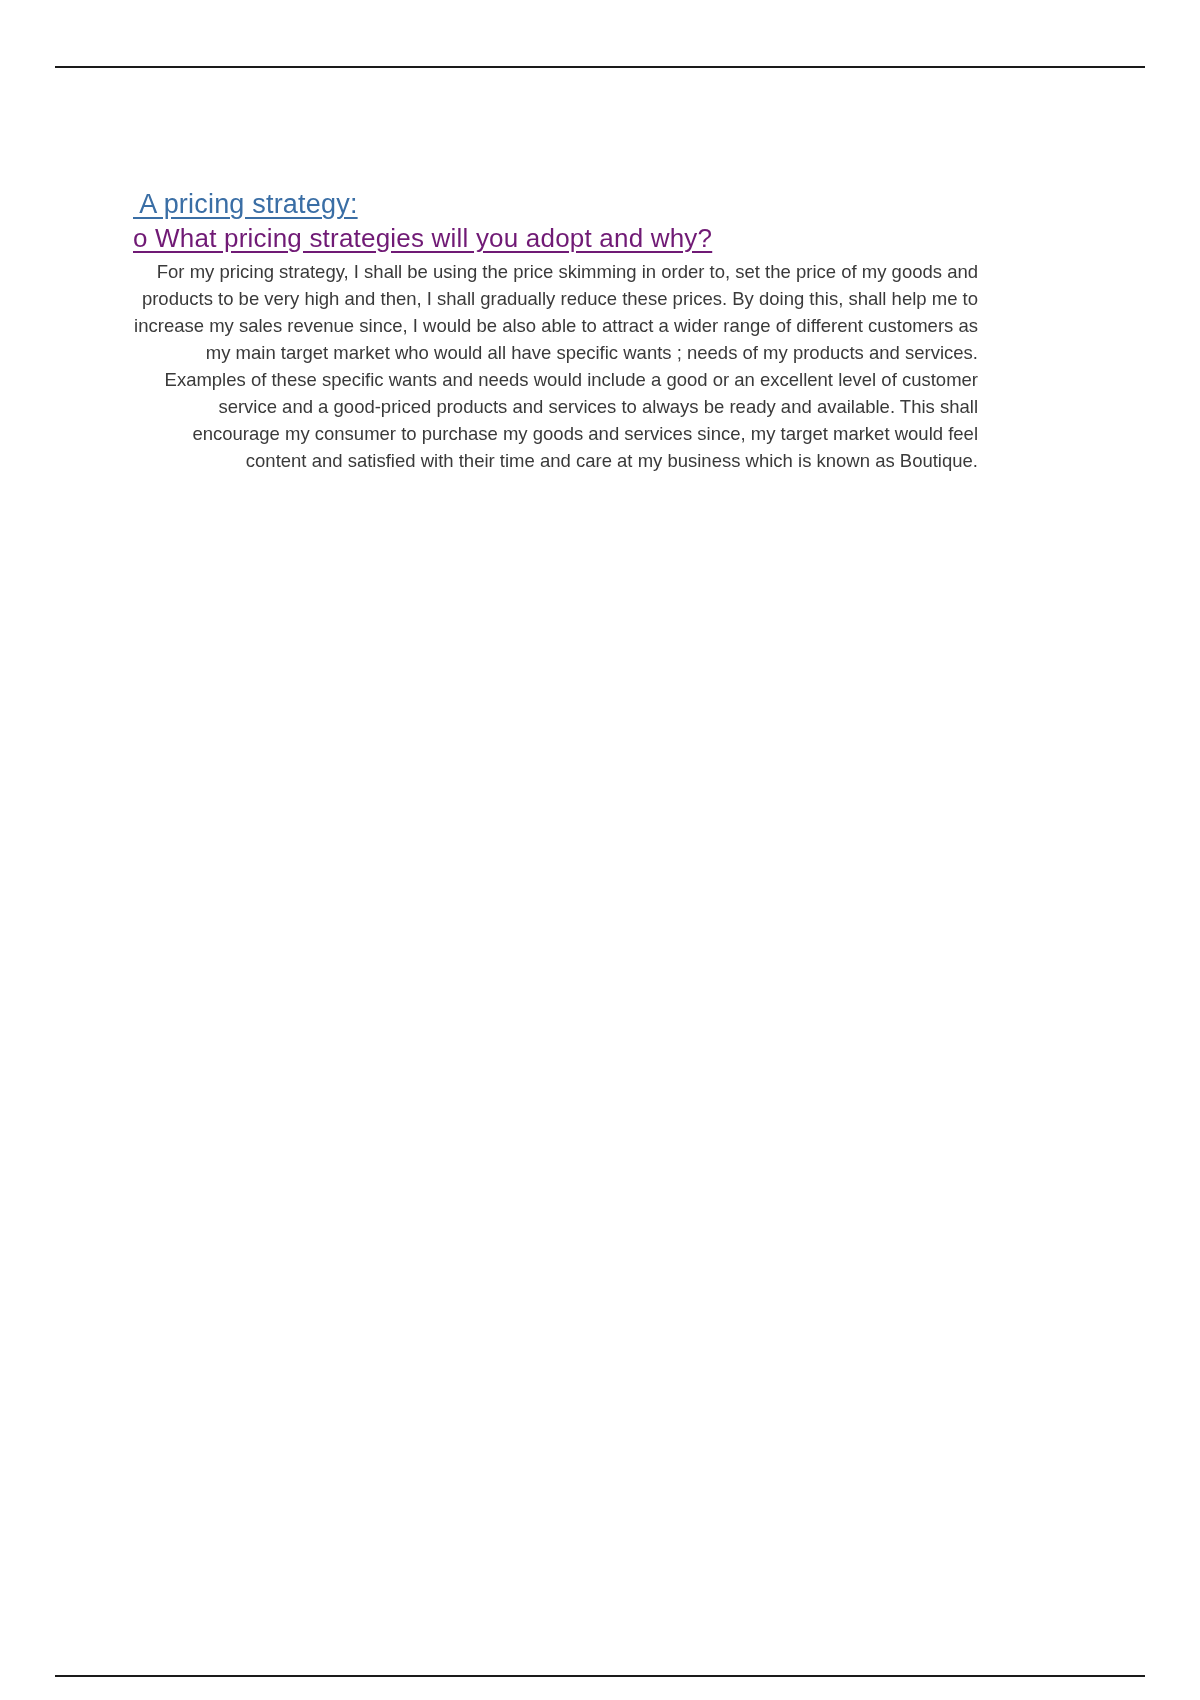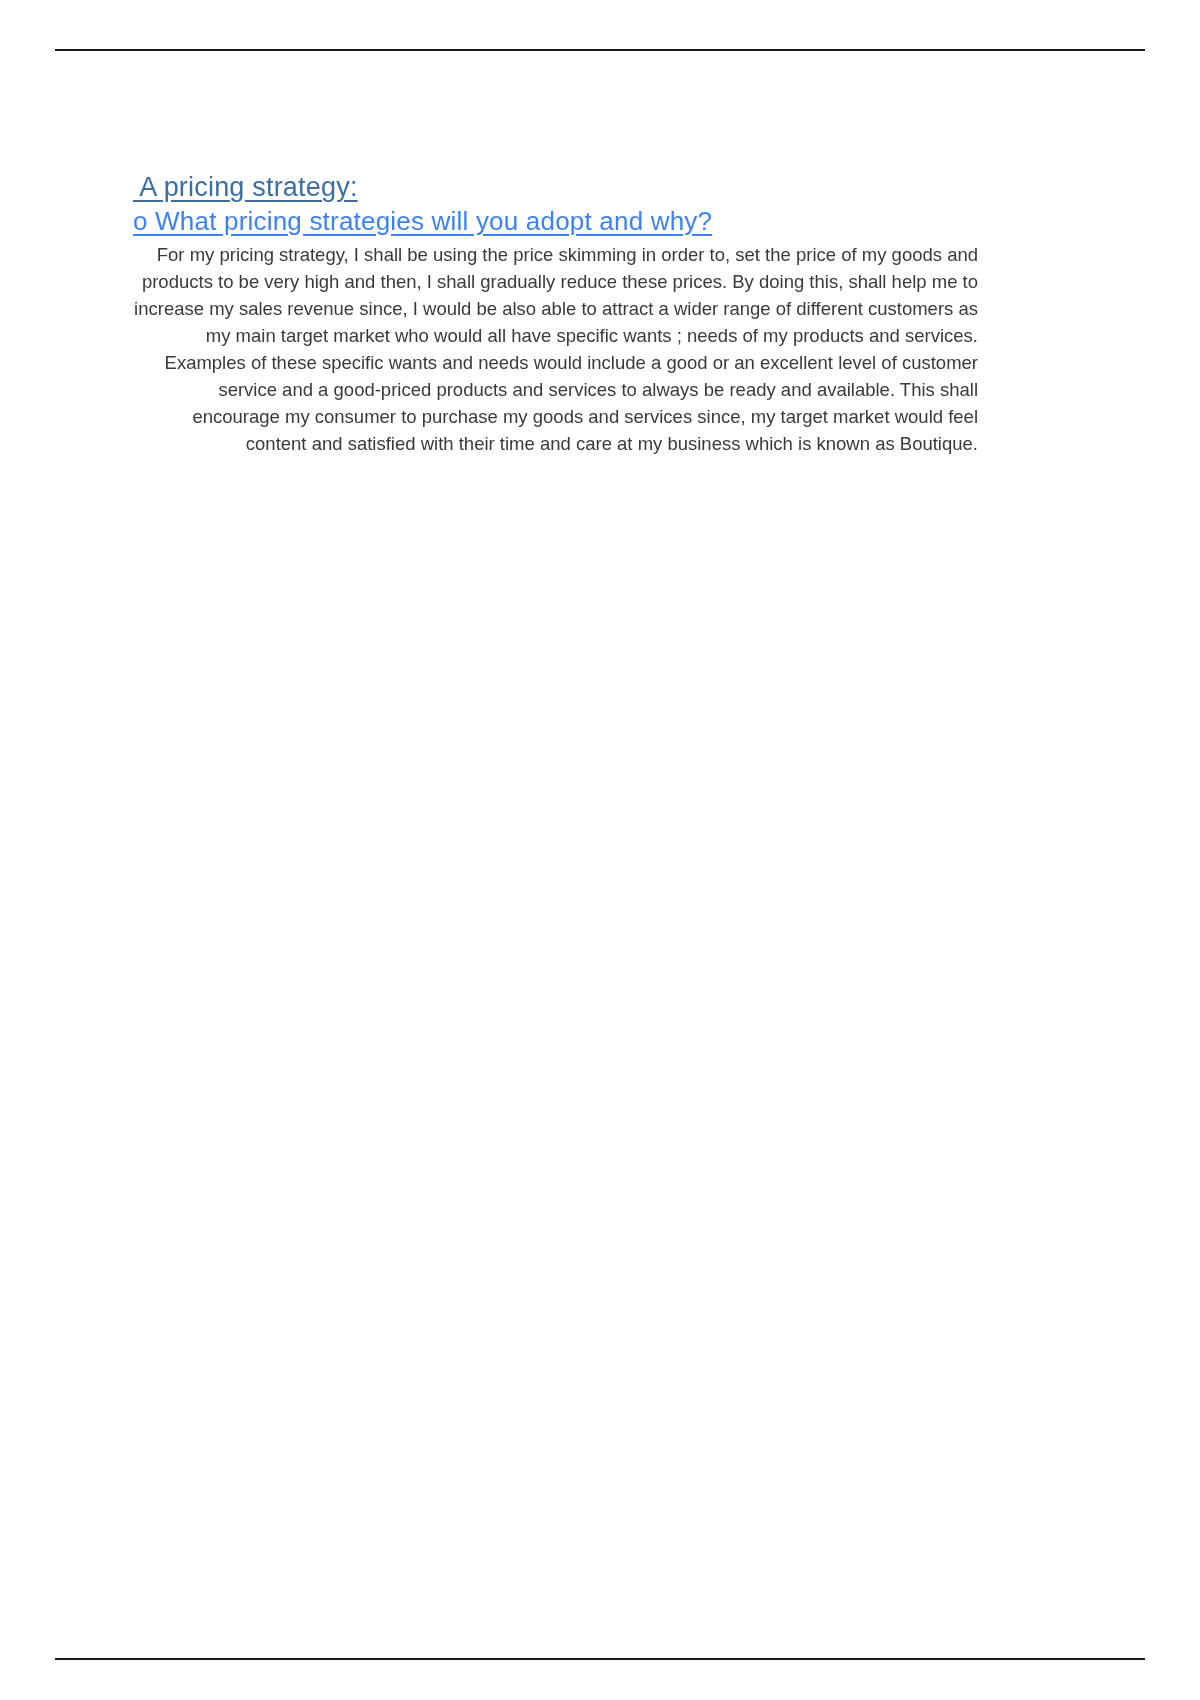--- a/index.html
+++ b/index.html
@@ -7,20 +7,21 @@
     padding: 0;
     background: #ffffff;
   }
   .page {
     position: relative;
     width: 1200px;
     height: 1668px;
     background: #ffffff;
     overflow: hidden;
     font-family: "Liberation Sans", sans-serif;
+    margin-top: 17px;
   }
   .rule {
     position: absolute;
     left: 55px;
     right: 55px;
     height: 0;
     border-top: 2px solid #1a1a1a;
   }
   .rule-top { top: 49px; }
   .rule-bottom { top: 1658px; }
@@ -36,21 +37,21 @@
     font-size: 27px;
     font-weight: 400;
     line-height: 34px;
     text-decoration: underline;
     text-underline-offset: 4px;
     white-space: pre;
     letter-spacing: 0.2px;
   }
   .doc-heading-2 {
     margin: 0;
-    color: #3b82f6;
+    color: #701a75;
     font-size: 26px;
     font-weight: 400;
     line-height: 34px;
     text-decoration: underline;
     text-underline-offset: 4px;
     letter-spacing: 0.2px;
   }
   .doc-paragraph {
     margin: 3px 0 0 0;
     color: #3a3a3a;

